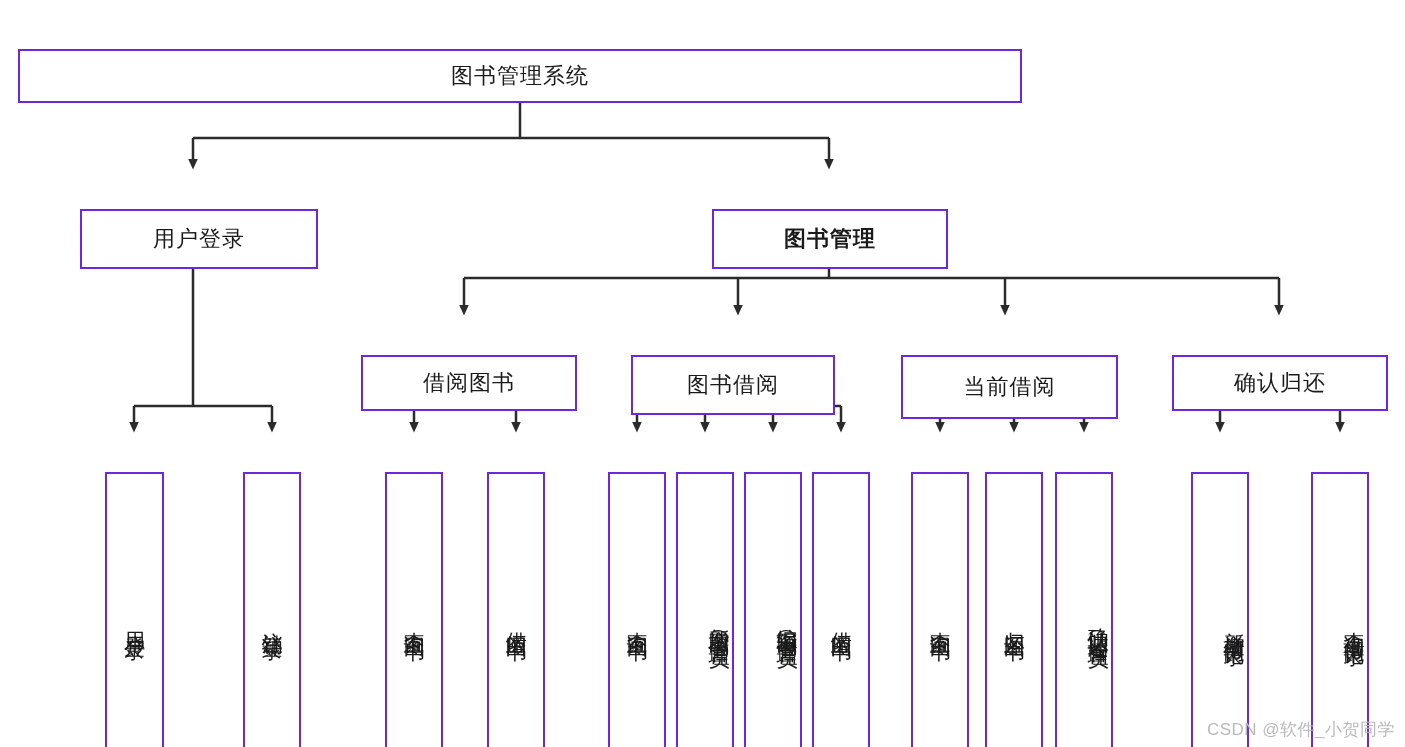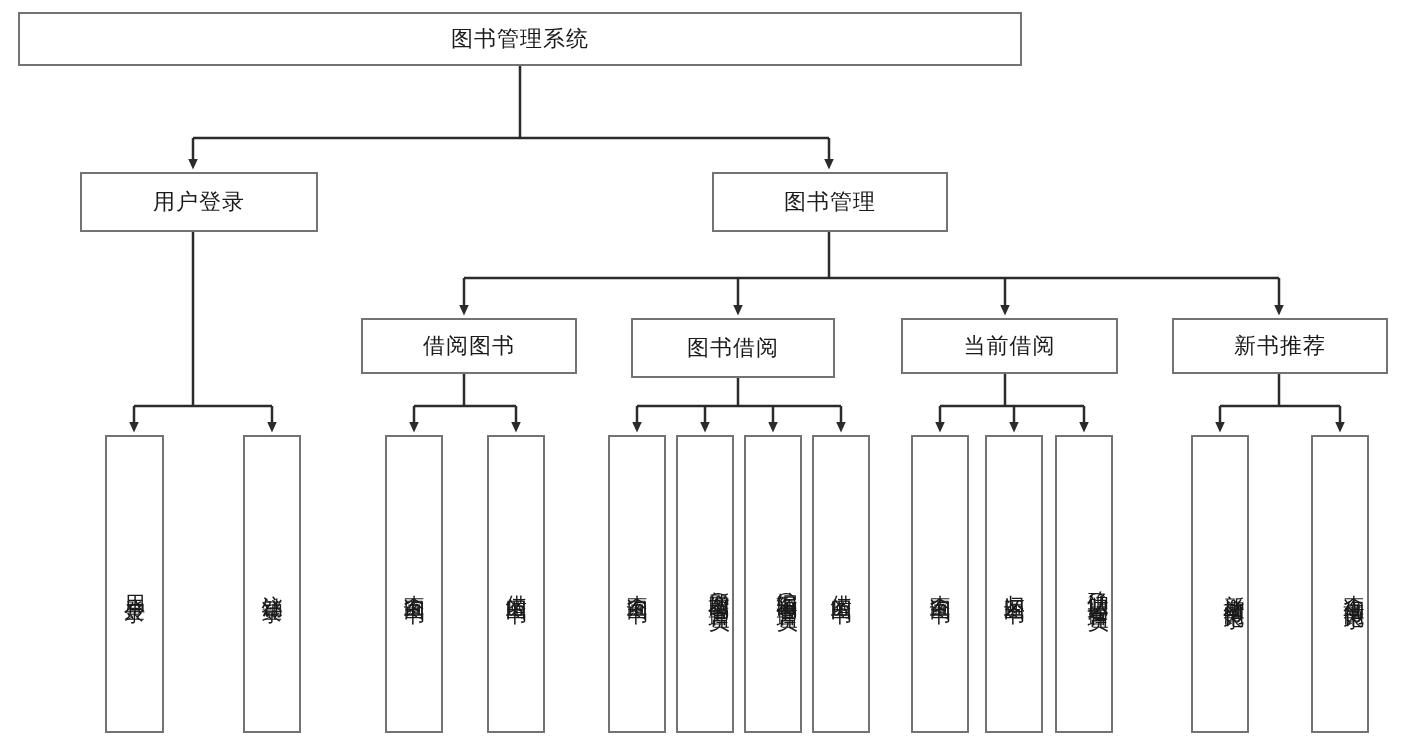--- a/index.html
+++ b/index.html
@@ -20,26 +20,27 @@
   #tree-svg {
     position: absolute;
     left: 0;
     top: 0;
     width: 1405px;
     height: 747px;
   }
   .node-box {
     position: absolute;
     box-sizing: border-box;
-    border: 2px solid #737373;
+    border: 2px solid #6d28d9;
     background: #ffffff;
     display: flex;
     align-items: center;
     justify-content: center;
     color: #1a1a1a;
+    margin-top: 37px;
   }
   .node-box.horizontal {
     font-size: 22px;
     line-height: 1.2;
     letter-spacing: 1px;
   }
   .node-box.vertical {
     writing-mode: vertical-rl;
     text-orientation: upright;
     font-size: 21px;
@@ -116,34 +117,34 @@
       </g>
   </svg>
 
   <div id="boxes-layer">
       <div class="node-box horizontal" style="left: 18px; top: 12px; width: 1004px; height: 54px;">
         <span class="node-label">图书管理系统</span>
       </div>
       <div class="node-box horizontal" style="left: 80px; top: 172px; width: 238px; height: 60px;">
         <span class="node-label">用户登录</span>
       </div>
-      <div class="node-box horizontal" style="left: 712px; top: 172px; width: 236px; height: 60px;">
+      <div class="node-box horizontal" style="left: 712px; top: 172px; width: 236px; height: 60px; font-weight: bold;">
         <span class="node-label">图书管理</span>
       </div>
       <div class="node-box horizontal" style="left: 361px; top: 318px; width: 216px; height: 56px;">
         <span class="node-label">借阅图书</span>
       </div>
       <div class="node-box horizontal" style="left: 631px; top: 318px; width: 204px; height: 60px;">
         <span class="node-label">图书借阅</span>
       </div>
-      <div class="node-box horizontal" style="left: 901px; top: 318px; width: 217px; height: 56px;">
+      <div class="node-box horizontal" style="left: 901px; top: 318px; width: 217px; height: 64px;">
         <span class="node-label">当前借阅</span>
       </div>
       <div class="node-box horizontal" style="left: 1172px; top: 318px; width: 216px; height: 56px;">
-        <span class="node-label">新书推荐</span>
+        <span class="node-label">确认归还</span>
       </div>
       <div class="node-box vertical centered" style="left: 105px; top: 435px; width: 59px; height: 298px;">
         <span class="node-label">用户登录</span>
       </div>
       <div class="node-box vertical centered" style="left: 243px; top: 435px; width: 58px; height: 298px;">
         <span class="node-label">注销登录</span>
       </div>
       <div class="node-box vertical centered" style="left: 385px; top: 435px; width: 58px; height: 298px;">
         <span class="node-label">查询图书</span>
       </div>
@@ -172,13 +173,14 @@
         <span class="node-label">确认归还（管理员）</span>
       </div>
       <div class="node-box vertical" style="left: 1191px; top: 435px; width: 58px; height: 298px;">
         <span class="node-label">新增借阅记录</span>
       </div>
       <div class="node-box vertical" style="left: 1311px; top: 435px; width: 58px; height: 298px;">
         <span class="node-label">查询借阅记录</span>
       </div>
     </div>
 
+  <div id="watermark">CSDN @软件_小贺同学</div>
 </div>
 
 </body></html>

